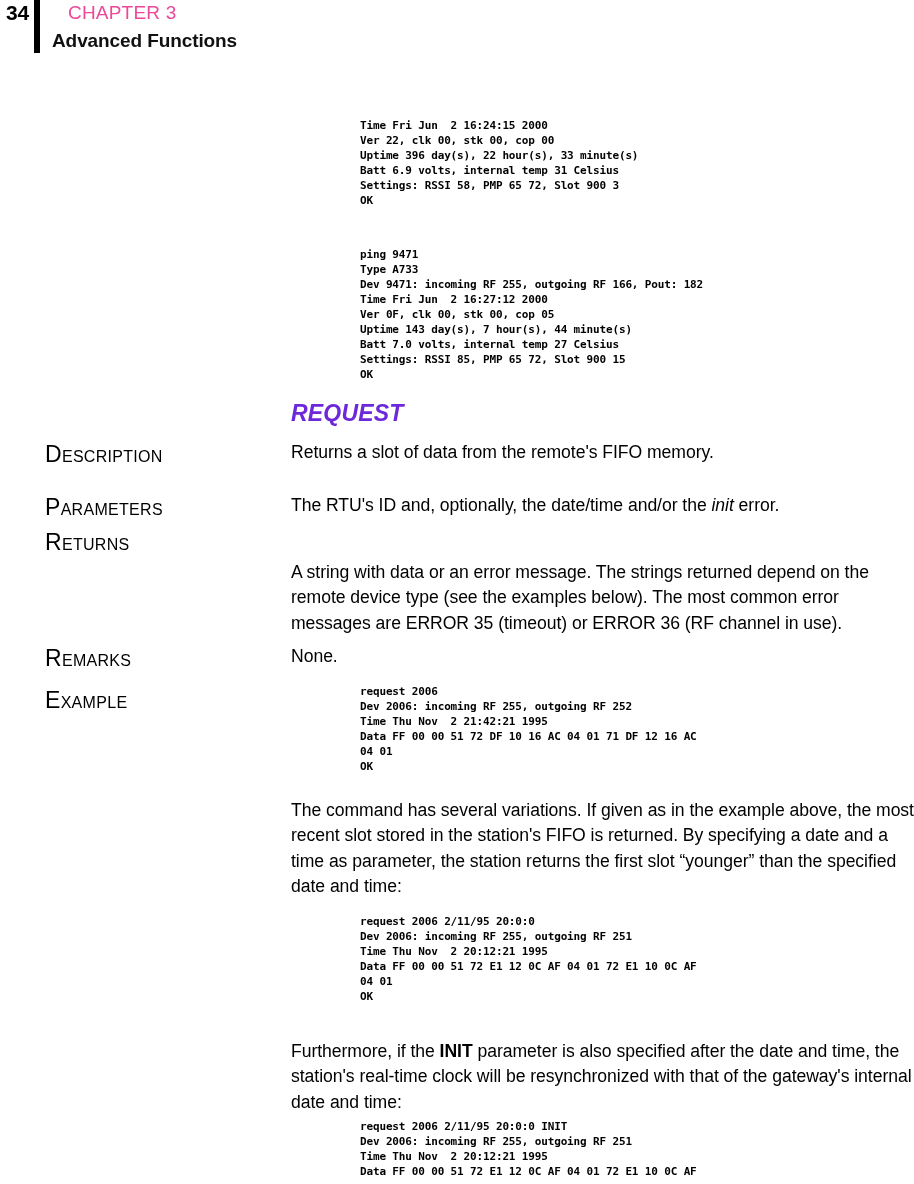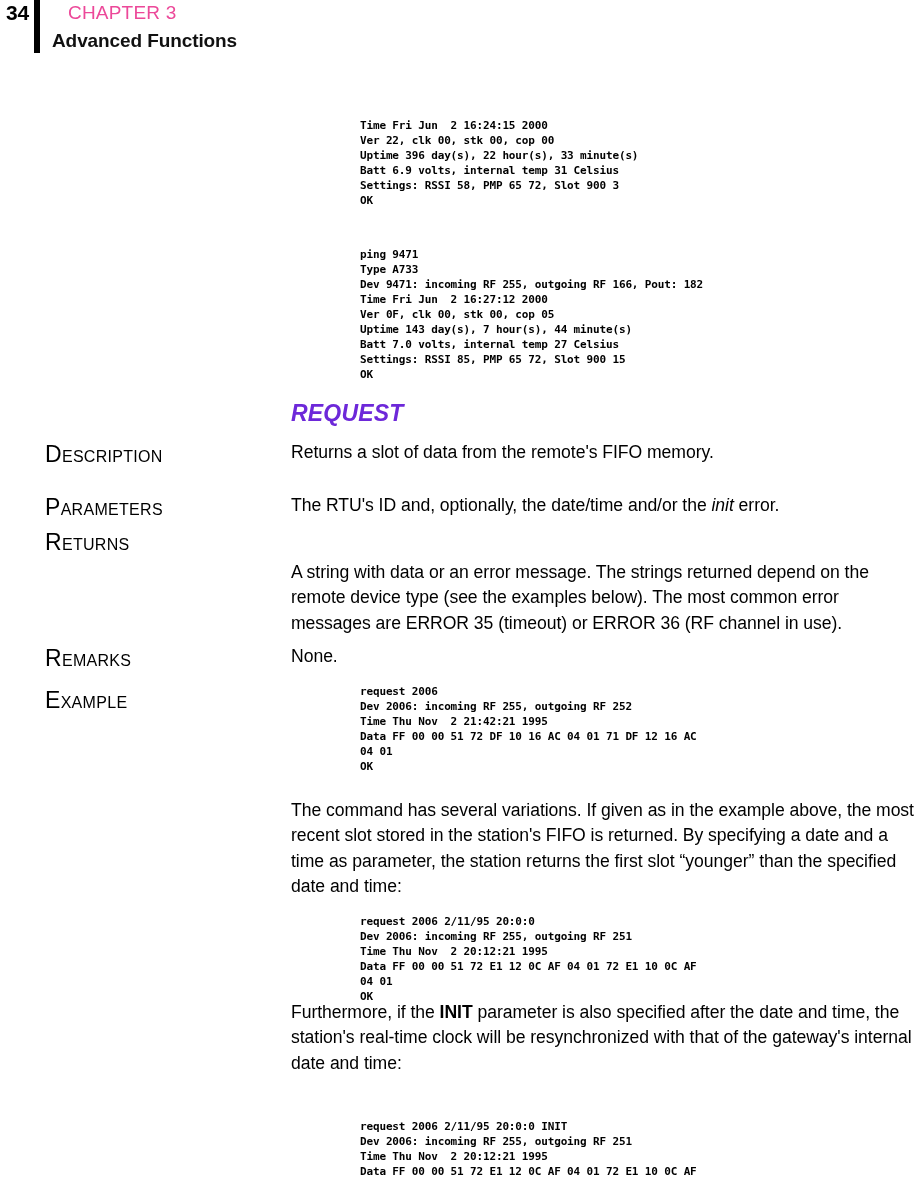--- a/index.html
+++ b/index.html
@@ -167,20 +167,20 @@
 
   <div class="body-text" style="top:798px;">The command has several variations. If given as in the example above, the most recent slot stored in the station's FIFO is returned. By specifying a date and a time as parameter, the station returns the first slot “younger” than the specified date and time:</div>
 
   <div class="code" style="top:914px;">request 2006 2/11/95 20:0:0
 Dev 2006: incoming RF 255, outgoing RF 251
 Time Thu Nov  2 20:12:21 1995
 Data FF 00 00 51 72 E1 12 0C AF 04 01 72 E1 10 0C AF
 04 01
 OK</div>
 
-  <div class="body-text" style="top:1000px;"><span>Furthermore, if the </span><b>INIT</b><span> parameter is also specified after the date and time, the station's real-time clock will be resynchronized with that of the gateway's internal date and time:</span></div>
+  <div class="body-text" style="top:1039px;"><span>Furthermore, if the </span><b>INIT</b><span> parameter is also specified after the date and time, the station's real-time clock will be resynchronized with that of the gateway's internal date and time:</span></div>
 
   <div class="code" style="top:1119px;">request 2006 2/11/95 20:0:0 INIT
 Dev 2006: incoming RF 255, outgoing RF 251
 Time Thu Nov  2 20:12:21 1995
 Data FF 00 00 51 72 E1 12 0C AF 04 01 72 E1 10 0C AF</div>
 
 </div>
 
 </body></html>

